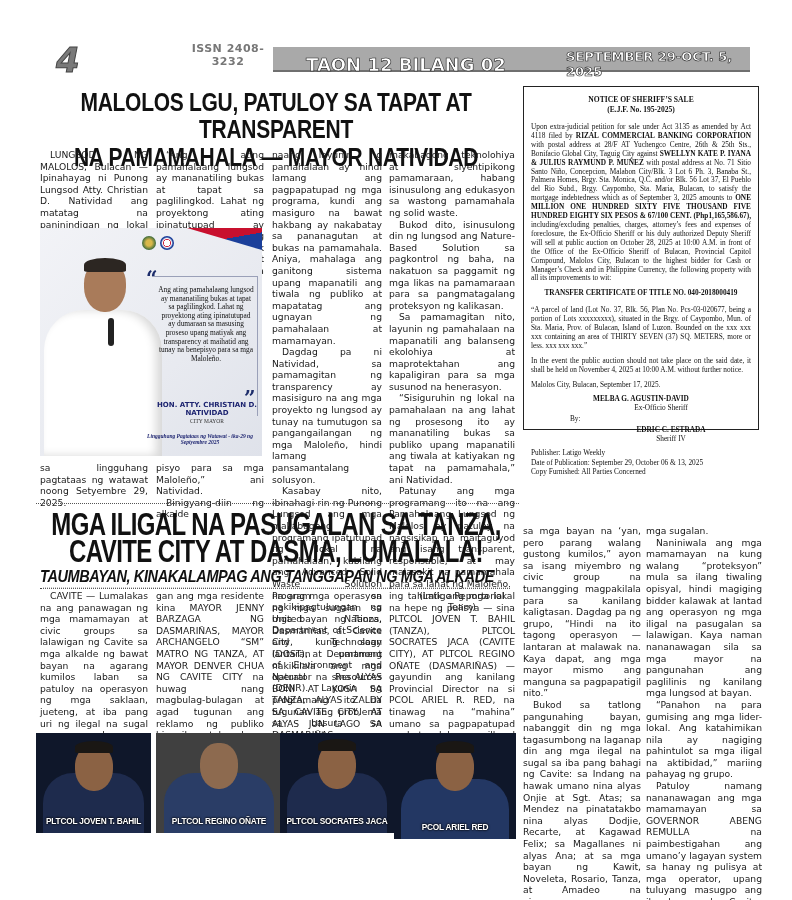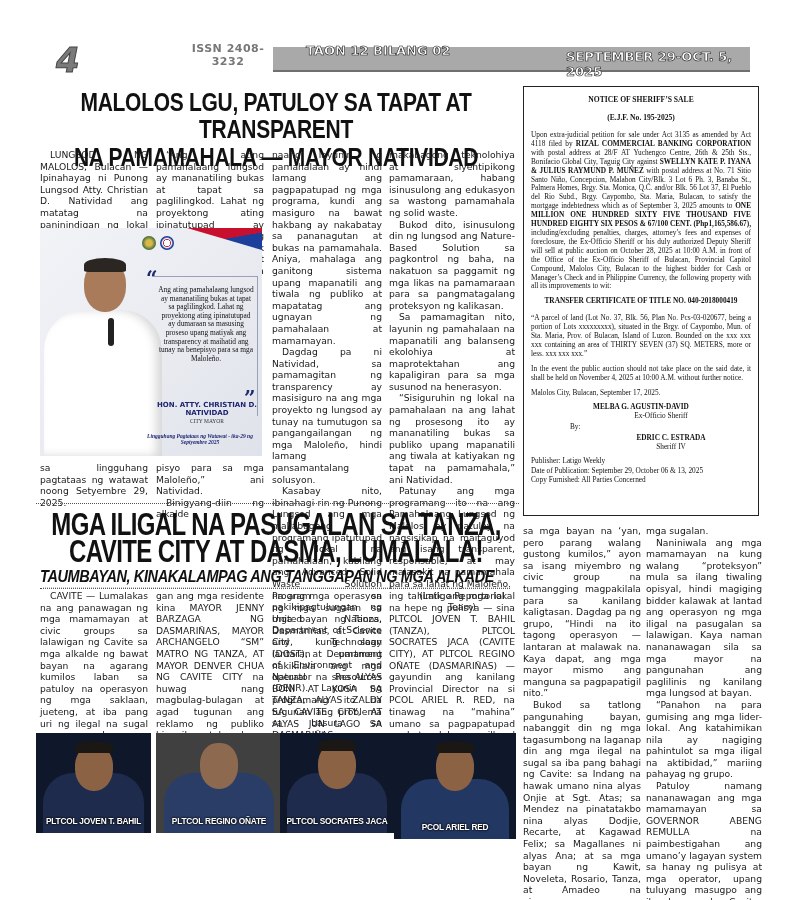--- a/index.html
+++ b/index.html
@@ -6,21 +6,21 @@
   html, body { width: 792px; height: 900px; background: #ffffff; overflow: hidden; }
   body { font-family: "DejaVu Sans", sans-serif; color: #111; position: relative; }
 
   
   .masthead { position: absolute; left: 38px; top: 42px; width: 712px; height: 36px; }
   .mast-bar { position: absolute; left: 235px; top: 5px; width: 477px; height: 25px; background: #a9a9a9; border-bottom: 2px solid #6f6f6f; }
   .mast-logo { position: absolute; left: 0; top: 0; width: 240px; height: 36px; }
   .mast-four { position: absolute; left: 18px; top: 0; font-family: "DejaVu Sans", sans-serif; font-weight: bold; font-style: italic; font-size: 34px; color: #7a7a7a; line-height: 36px; -webkit-text-stroke: 1px #444; }
   .mast-name { position: absolute; left: 52px; top: 10px; font-family: "DejaVu Serif", serif; font-weight: bold; font-size: 30px; color: #8a8a8a; letter-spacing: 1px; line-height: 28px; -webkit-text-stroke: 1px #555; }
   .mast-issn { position: absolute; left: 140px; top: 0px; font-family: "DejaVu Sans", sans-serif; font-weight: bold; font-size: 11px; color: #777; letter-spacing: 0.5px; text-align: center; }
-  .mast-issue { position: absolute; left: 268px; top: 1px; font-family: "DejaVu Sans", sans-serif; font-weight: bold; font-size: 13px; color: #fff; -webkit-text-stroke: 0.6px #222; letter-spacing: 0; }
+  .mast-issue { position: absolute; left: 268px; top: 12px; font-family: "DejaVu Sans", sans-serif; font-weight: bold; font-size: 18px; color: #fff; -webkit-text-stroke: 0.6px #222; letter-spacing: 0; }
   .mast-date { position: absolute; left: 528px; top: 7px; font-family: "DejaVu Sans", sans-serif; font-weight: bold; font-size: 13px; color: #fff; -webkit-text-stroke: 0.6px #222; }
 
   
   .headline1 { position: absolute; left: 36px; top: 88px; width: 480px; text-align: center; font-family: "Liberation Sans", sans-serif; font-weight: bold; font-size: 21px; line-height: 22px; letter-spacing: -0.3px; transform: scaleY(1.25); transform-origin: top center; }
 
   .col { position: absolute; font-family: "DejaVu Sans", sans-serif; font-size: 9.2px; line-height: 11.6px; text-align: justify; color: #1a1a1a; }
   .col p { text-indent: 10px; }
   .col p.noind { text-indent: 0; }
 
   
@@ -33,21 +33,21 @@
   .person .body { position: absolute; left: 0; top: 50px; width: 118px; height: 146px; background: #ffffff; border-radius: 40px 40px 0 0; box-shadow: inset -6px 0 10px #d8d8d8; }
   .person .mic { position: absolute; left: 64px; top: 58px; width: 6px; height: 28px; background: #222; border-radius: 3px; }
   .quote-box { position: absolute; left: 112px; top: 48px; width: 106px; height: 140px; border-top: 1px solid #9aa0b8; border-right: 1px solid #9aa0b8; }
   .qmark { position: absolute; font-family: "DejaVu Serif", serif; font-weight: bold; font-size: 20px; color: #1d2d6b; line-height: 20px; }
   .quote-text { position: absolute; left: 118px; top: 58px; width: 96px; text-align: center; font-family: "Liberation Serif", serif; font-size: 7.4px; line-height: 8.6px; color: #111; }
   .mayor-name { position: absolute; left: 114px; top: 174px; width: 106px; text-align: center; font-family: "DejaVu Sans", sans-serif; font-weight: bold; font-size: 7px; line-height: 7.6px; color: #1d2470; }
   .mayor-title { position: absolute; left: 114px; top: 190px; width: 106px; text-align: center; font-family: "Liberation Serif", serif; font-size: 5.5px; color: #333; }
   .mayor-caption { position: absolute; left: 100px; top: 205px; width: 120px; text-align: center; font-family: "Liberation Serif", serif; font-style: italic; font-weight: bold; font-size: 5.5px; line-height: 6.4px; color: #1d2470; }
 
   
-  .notice { position: absolute; left: 523px; top: 86px; width: 236px; height: 430px; border: 1.2px solid #222; padding: 8px 7px; font-family: "Liberation Serif", serif; font-size: 7.3px; line-height: 8.9px; color: #111; }
+  .notice { position: absolute; left: 523px; top: 86px; width: 236px; height: 344px; border: 1.2px solid #222; padding: 8px 7px; font-family: "Liberation Serif", serif; font-size: 7.3px; line-height: 8.9px; color: #111; }
   .notice .center { text-align: center; }
   .notice .title { font-weight: bold; font-size: 7.6px; line-height: 10px; }
   .notice p { text-align: justify; margin-bottom: 6px; }
   .notice b { font-weight: bold; }
   .notice .tct { text-align: center; font-weight: bold; margin: 4px 0 8px; }
   .notice .sig { font-weight: bold; }
   .notice .tiny { line-height: 9.5px; }
 
   .dotted-sep { position: absolute; left: 36px; top: 503px; width: 483px; border-top: 1.5px dotted #555; }
 
@@ -123,21 +123,21 @@
   <p class="noind">makabagong teknolohiya at siyentipikong pamamaraan, habang isinusulong ang edukasyon sa wastong pamamahala ng solid waste.</p>
   <p>Bukod dito, isinusulong din ng lungsod ang Nature-Based Solution sa pagkontrol ng baha, na nakatuon sa paggamit ng mga likas na pamamaraan para sa pangmatagalang proteksyon ng kalikasan.</p>
   <p>Sa pamamagitan nito, layunin ng pamahalaan na mapanatili ang balanseng ekolohiya at maprotektahan ang kapaligiran para sa mga susunod na henerasyon.</p>
   <p>“Sisiguruhin ng lokal na pamahalaan na ang lahat ng prosesong ito ay mananatiling bukas sa publiko upang mapanatili ang tiwala at katiyakan ng tapat na pamamahala,” ani Natividad.</p>
   <p>Patunay ang mga programang ito na ang Pamahalaang Lungsod ng Malolos ay patuloy na nagsisikap na maitaguyod ang isang transparent, responsable, at may malasakit na pamamahala para sa lahat ng Maloleño.</p>
   <p style="text-align:center; text-indent:0;padding-left:20px;">(Latigo Reportorial Team)</p>
 </div>
 
 <div class="notice">
   <div class="center title">NOTICE OF SHERIFF’S SALE</div>
-  <div class="center title" style="margin-bottom:8px;margin-top:8px;">(E.J.F. No. 195-2025)</div>
+  <div class="center title" style="margin-bottom:8px;">(E.J.F. No. 195-2025)</div>
   <p><span>Upon extra-judicial petition for sale under Act 3135 as amended by Act 4118 filed by </span><b>RIZAL COMMERCIAL BANKING CORPORATION</b><span> with postal address at 28/F AT Yuchengco Centre, 26th &amp; 25th Sts., Bonifacio Global City, Taguig City against </span><b>SWELLYN KATE P. IYANA &amp; JULIUS RAYMUND P. MUÑEZ</b><span> with postal address at No. 71 Sitio Santo Niño, Concepcion, Malabon City/Blk. 3 Lot 6 Ph. 3, Banaba St., Palmera Homes, Brgy. Sta. Monica, Q.C. and/or Blk. 56 Lot 37, El Pueblo del Rio Subd., Brgy. Caypombo, Sta. Maria, Bulacan, to satisfy the mortgage indebtedness which as of September 3, 2025 amounts to </span><b>ONE MILLION ONE HUNDRED SIXTY FIVE THOUSAND FIVE HUNDRED EIGHTY SIX PESOS &amp; 67/100 CENT. (Php1,165,586.67),</b><span> including/excluding penalties, charges, attorney’s fees and expenses of foreclosure, the Ex-Officio Sheriff or his duly authorized Deputy Sheriff will sell at public auction on October 28, 2025 at 10:00 A.M. in front of the Office of the Ex-Officio Sheriff of Bulacan, Provincial Capitol Compound, Malolos City, Bulacan to the highest bidder for Cash or Manager’s Check and in Philippine Currency, the following property with all its improvements to wit:</span></p>
   <div class="tct">TRANSFER CERTIFICATE OF TITLE NO. 040-2018000419</div>
   <p>“A parcel of land (Lot No. 37, Blk. 56, Plan No. Pcs-03-020677, being a portion of Lots xxxxxxxxx), situated in the Brgy. of Caypombo, Mun. of Sta. Maria, Prov. of Bulacan, Island of Luzon. Bounded on the xxx xxx xxx containing an area of THIRTY SEVEN (37) SQ. METERS, more or less. xxx xxx xxx.”</p>
   <p>In the event the public auction should not take place on the said date, it shall be held on November 4, 2025 at 10:00 A.M. without further notice.</p>
   <p>Malolos City, Bulacan, September 17, 2025.</p>
   <div class="center sig">MELBA G. AGUSTIN-DAVID</div>
   <div style="text-align:center; padding-left:40px;">Ex-Officio Sheriff</div>
   <div style="margin:2px 0 2px;padding-left:39px;">By:</div>
   <div class="center sig" style="padding-left:60px;">EDRIC C. ESTRADA</div>
   <div style="text-align:center; padding-left:60px; margin-bottom:4px;">Sheriff IV</div>

